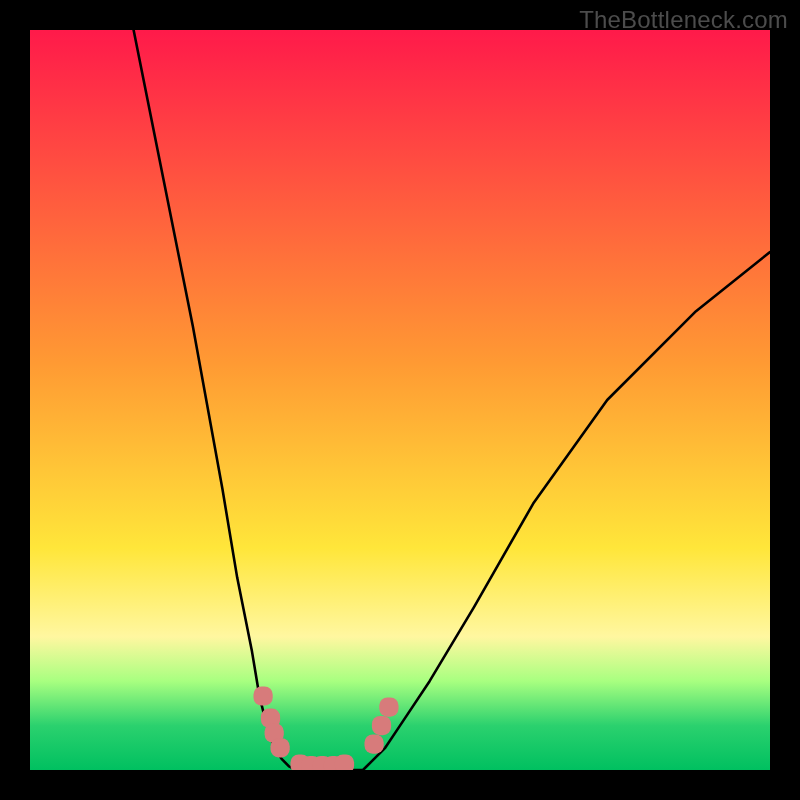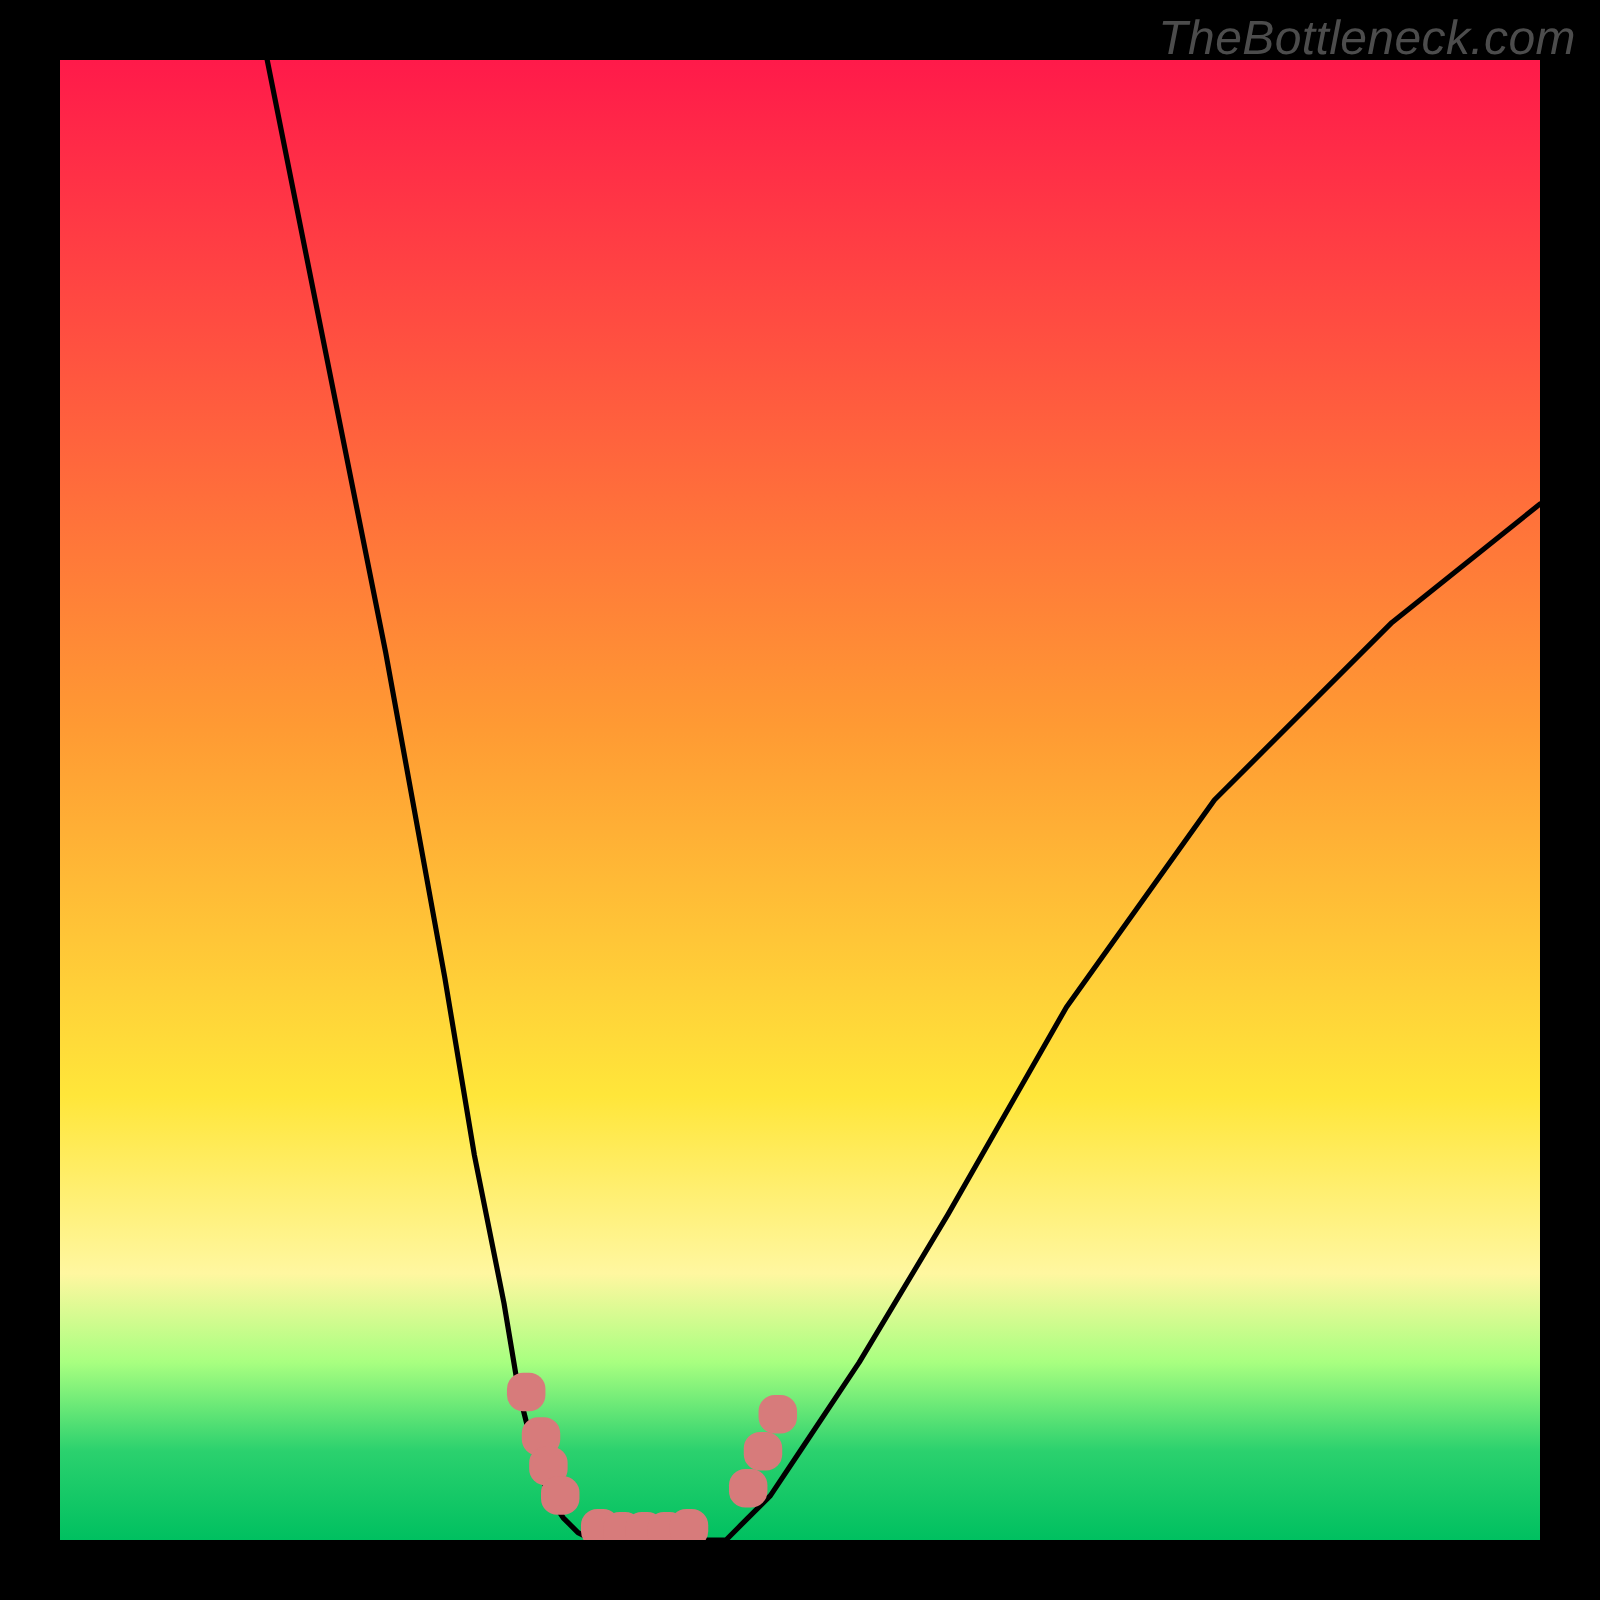--- a/index.html
+++ b/index.html
@@ -11,21 +11,20 @@
     font-family: Arial, Helvetica, sans-serif;
     position: relative;
   }
   .frame {
     position: absolute;
     top: 0;
     left: 0;
     width: 800px;
     height: 800px;
     background: #000;
-    font-style: italic;
   }
   .plot-area {
     position: absolute;
     top: 30px;
     left: 30px;
     width: 740px;
     height: 740px;
     overflow: hidden;
   }
   .watermark {

